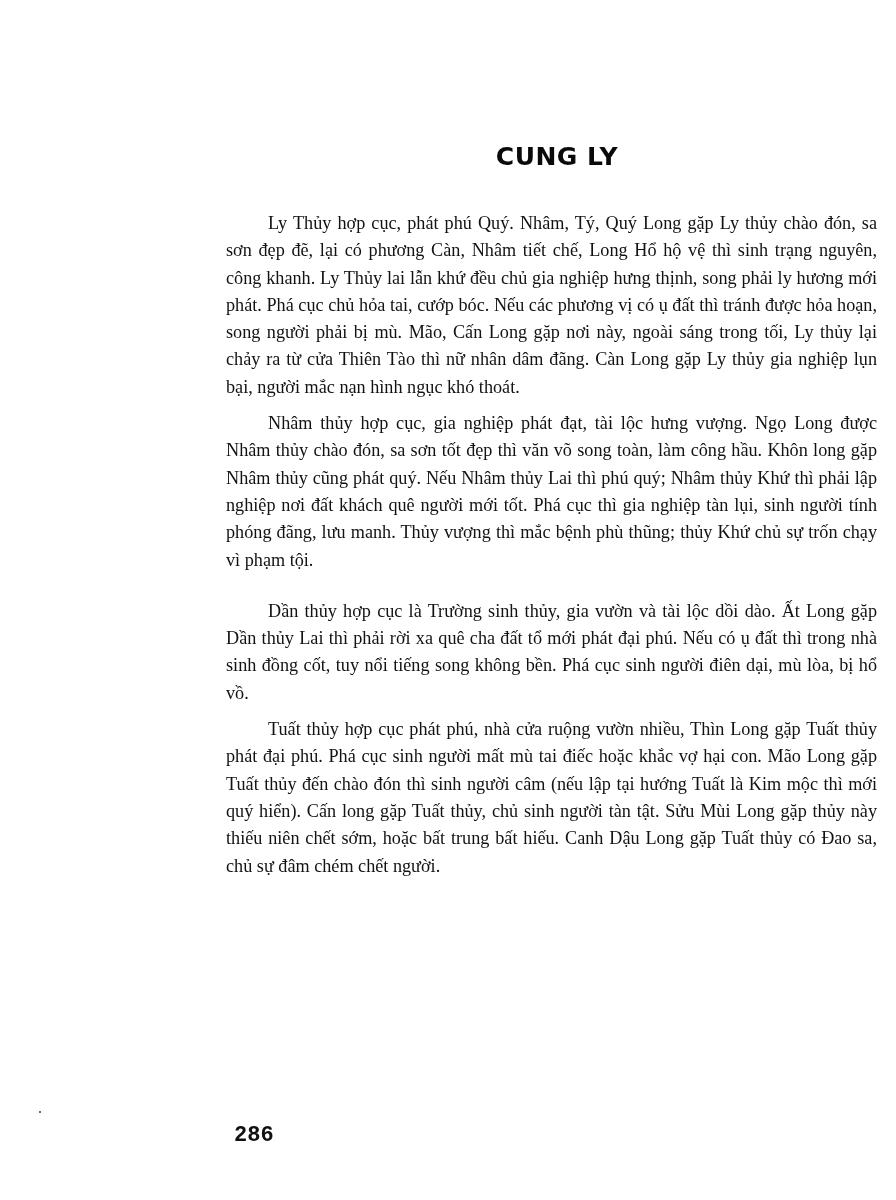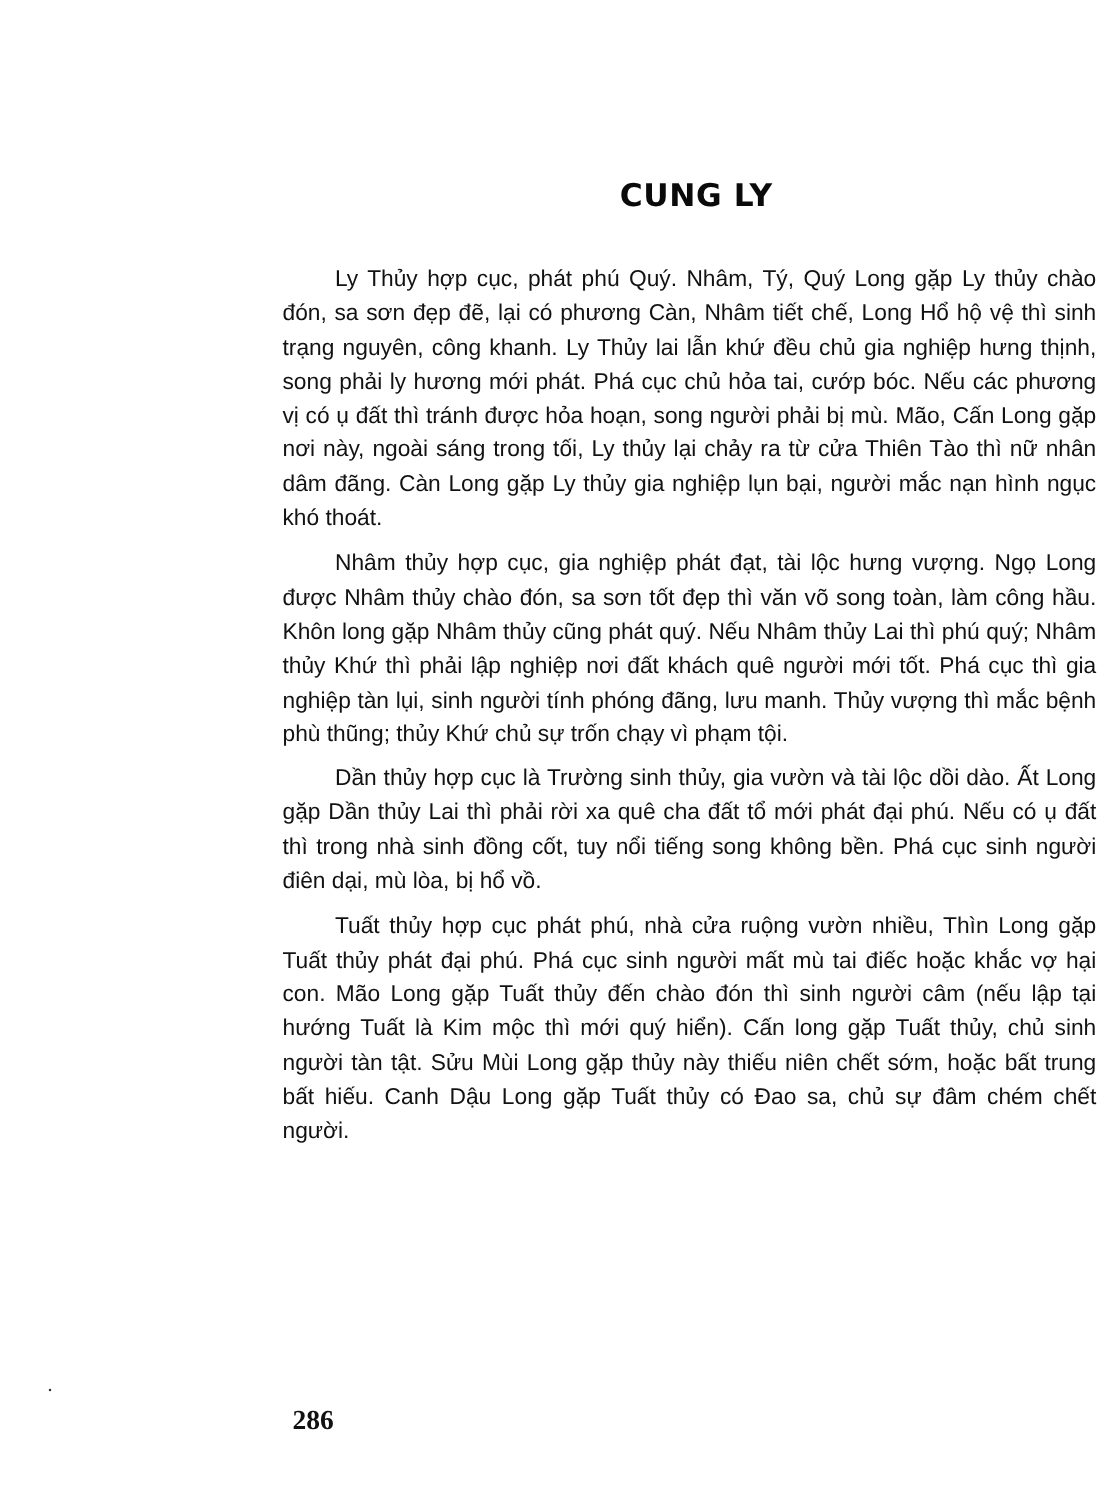--- a/index.html
+++ b/index.html
@@ -32,39 +32,39 @@
     letter-spacing: 0.5px;
     color: #0a0a0a;
     padding-left: 12px;
     box-sizing: border-box;
   }
   .body-text {
     position: absolute;
     left: 226px;
     top: 210px;
     width: 651px;
-    font-family: Liberation Sans, sans-serif;
+    font-family: Liberation Serif, serif;
     font-size: 18.2px;
     line-height: 27.3px;
     color: #121212;
   }
   .body-text p {
     margin: 0 0 10px 0;
     text-align: justify;
     text-indent: 42px;
     word-spacing: 0px;
   }
   .body-text p:nth-child(1) { margin-bottom: 9px; }
-  .body-text p:nth-child(2) { margin-bottom: 8px; }
+  .body-text p:nth-child(2) { margin-bottom: 24px; }
   .body-text p:nth-child(3) { margin-bottom: 9px; }
   .page-number {
     position: absolute;
     left: 234px;
     top: 1123px;
-    font-family: Liberation Serif, serif;
+    font-family: Liberation Mono, monospace;
     font-weight: bold;
     font-size: 22px;
     color: #111;
   }
   .speck {
     position: absolute;
     left: 39px;
     top: 1111px;
     width: 2px;
     height: 2px;

